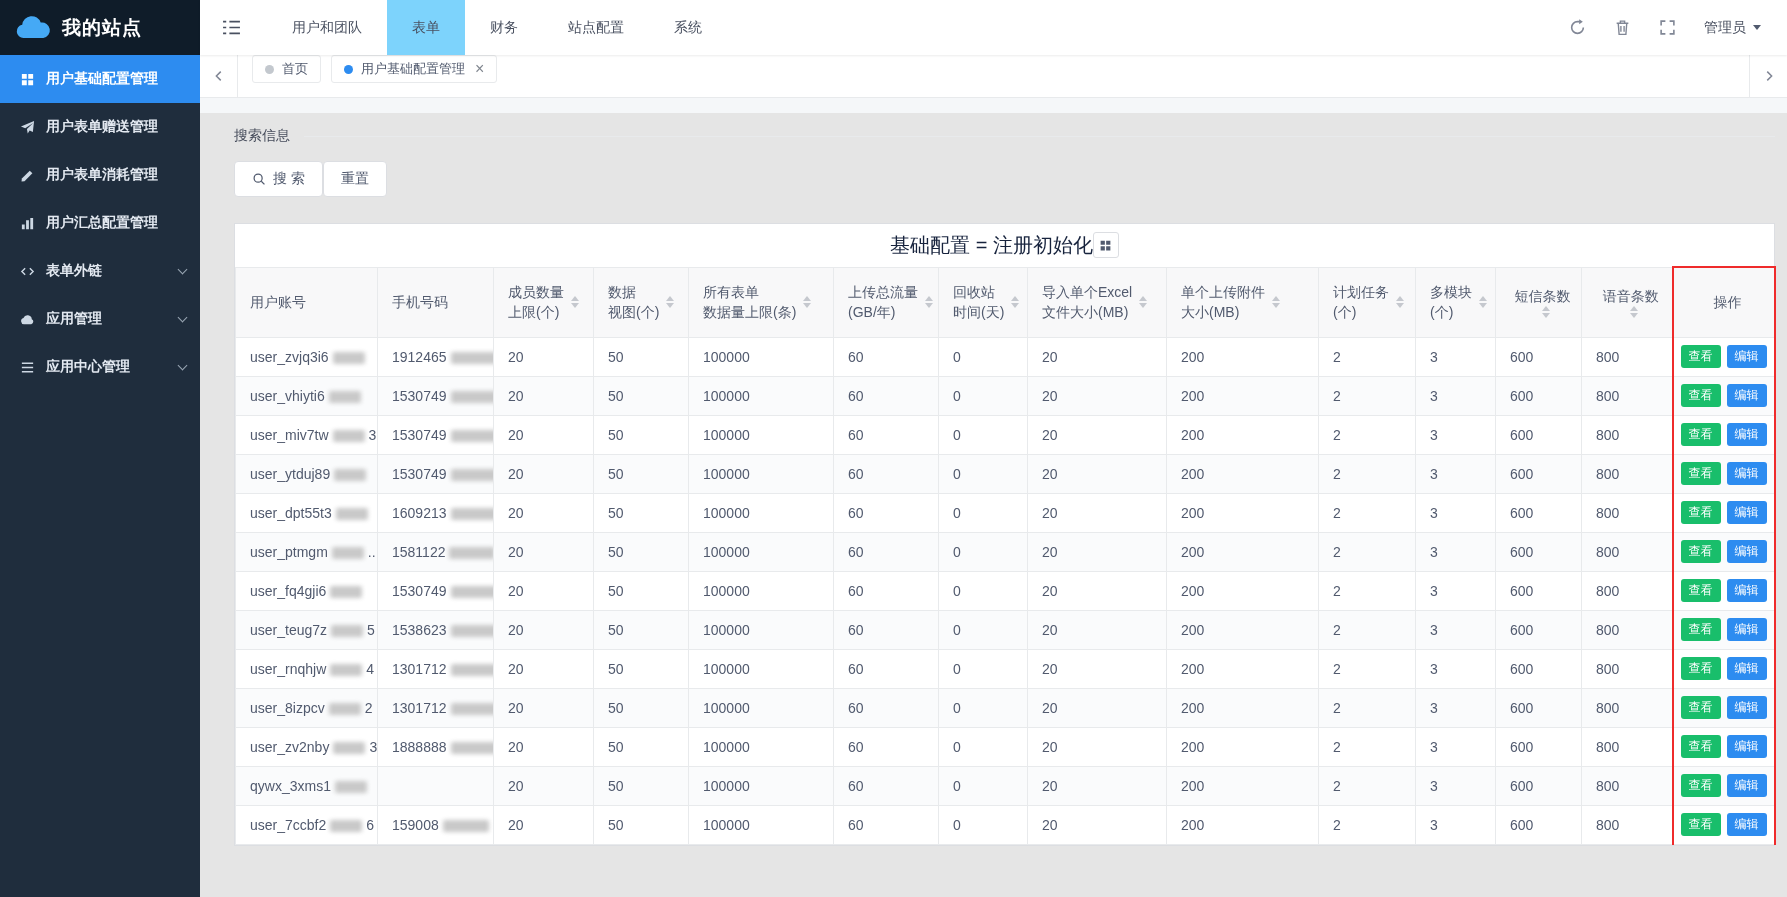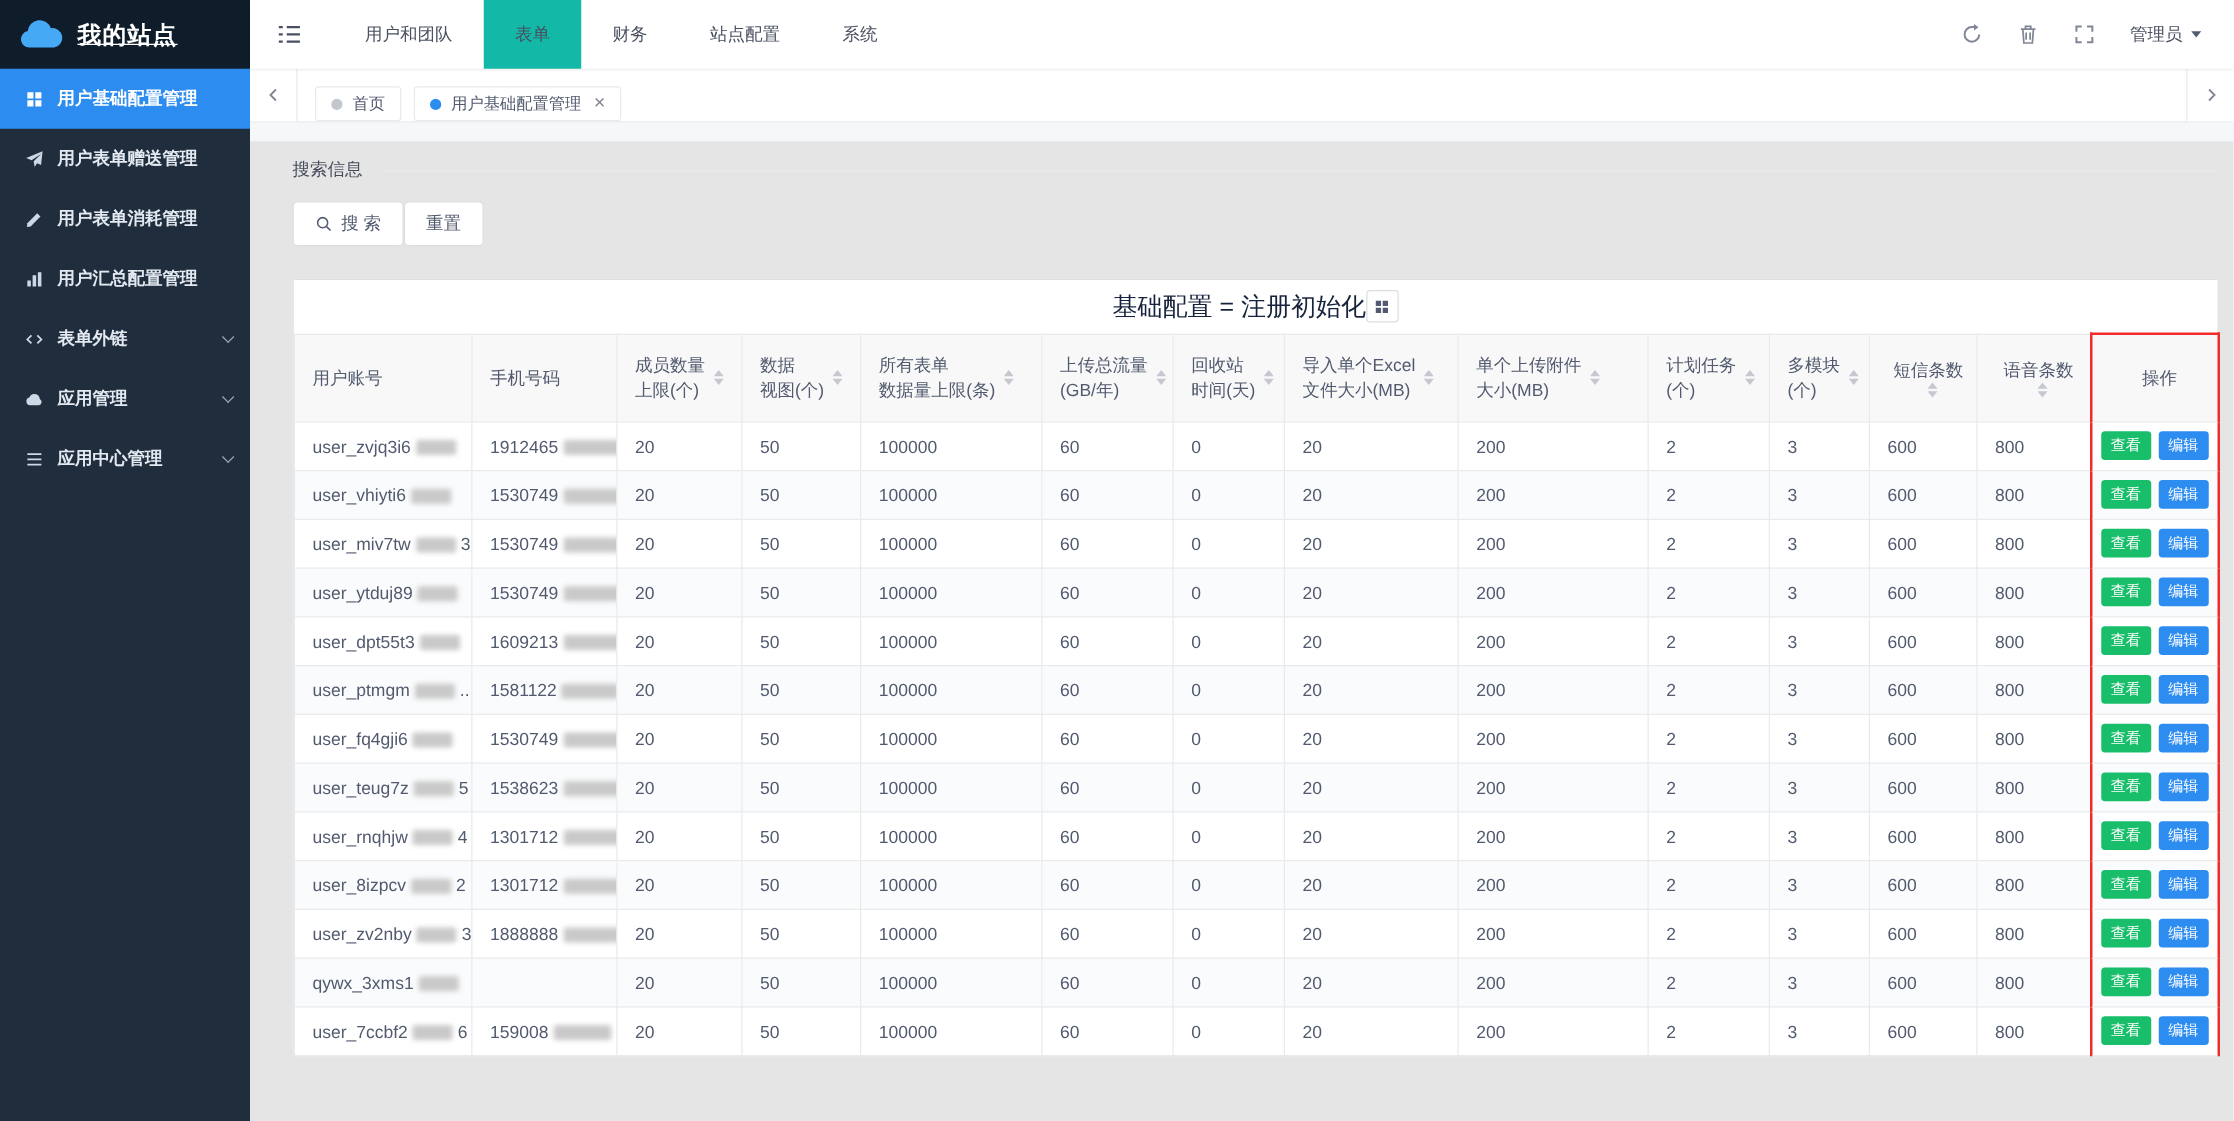--- a/index.html
+++ b/index.html
@@ -8,48 +8,48 @@
     width:1787px; height:897px; overflow:hidden;
     font-family:"Liberation Sans","DejaVu Sans",sans-serif;
     background:#fff; font-size:14px; color:#515a6e;
   }
   .app { display:flex; width:1787px; height:897px; overflow:hidden; }
 
   
   .sidebar { width:200px; flex:none; background:#1f2d3d; display:flex; flex-direction:column; }
   .logo { height:55px; flex:none; background:#0f1c29; display:flex; align-items:center; padding-left:14px; gap:10px; }
   .logo svg { width:38px; height:26px; display:block; }
-  .logo-title { color:#fff; font-size:19px; font-weight:700; letter-spacing:1px;text-decoration:underline; }
+  .logo-title { color:#fff; font-size:19px; font-weight:700; letter-spacing:1px; }
   .side-menu { flex:1; padding-top:0; }
   .side-item { height:48px; display:flex; align-items:center; gap:11px; padding:0 14px 0 20px; color:#e3e9f1; font-size:14px; font-weight:700; cursor:pointer; }
   .side-item.active { background:#2d8cf0; color:#fff; }
   .side-icon { display:flex; color:#cdd8e4; }
   .side-item.active .side-icon { color:#fff; }
   .side-icon svg { width:15px; height:15px; display:block; }
   .side-label { white-space:nowrap; }
   .chev { width:7px; height:7px; border-right:1.5px solid #9aa7b4; border-bottom:1.5px solid #9aa7b4; transform:rotate(45deg); margin-left:auto; margin-top:-3px; }
 
   
   .main { flex:1; min-width:0; display:flex; flex-direction:column; }
 
   
   .topbar { height:55px; flex:none; display:flex; align-items:stretch; background:#fff; box-shadow:0 1px 2px rgba(0,0,0,.08); position:relative; z-index:3; }
   .hamburger { display:flex; align-items:center; margin:0 26px 0 22px; color:#495060; cursor:pointer; }
   .hamburger svg { width:19px; height:17px; }
   .top-menu { display:flex; align-items:stretch; }
   .top-item { display:flex; align-items:center; padding:0 25px; font-size:14px; color:#495060; cursor:pointer; }
-  .top-item.active { background:#14b8a6; }
+  .top-item.active { background:#7dd3fc; }
   .topbar-right { margin-left:auto; display:flex; align-items:center; gap:28px; padding-right:26px; }
   .top-icon-btn { display:flex; color:#808695; cursor:pointer; }
   .top-icon-btn svg { width:17px; height:17px; }
   .admin { display:flex; align-items:center; gap:7px; color:#495060; font-size:14px; cursor:pointer; }
   .admin-caret { width:0; height:0; border-left:4px solid transparent; border-right:4px solid transparent; border-top:5px solid #515a6e; }
 
   
-  .tabbar { height:43px; flex:none; display:flex; align-items:flex-end; background:#fff; border-bottom:1px solid #e8eaec; position:relative; z-index:2; }
+  .tabbar { height:43px; flex:none; display:flex; align-items:flex-start; background:#fff; border-bottom:1px solid #e8eaec; position:relative; z-index:2; }
   .tab-arrow { width:38px; height:100%; flex:none; display:flex; align-items:center; justify-content:center; color:#808695; cursor:pointer; background:#fff; }
   .tab-arrow svg { width:14px; height:14px; }
   .tab-arrow.left { border-right:1px solid #e8eaec; }
   .tab-arrow.right { border-left:1px solid #e8eaec; margin-left:auto; }
   .tabs-wrap { display:flex; align-items:center; gap:10px; padding-left:14px; }
   .tab-chip { display:inline-flex; align-items:center; gap:8px; height:28px; padding:0 12px; border:1px solid #e8eaec; border-radius:3px; background:#fff; font-size:13px; color:#515a6e; cursor:pointer; white-space:nowrap; }
   .dot { width:9px; height:9px; border-radius:50%; background:#c3c8ce; }
   .dot-active { background:#2d8cf0; }
   .tab-close { color:#80868f; font-size:16px; line-height:1; margin-left:2px; }
 

